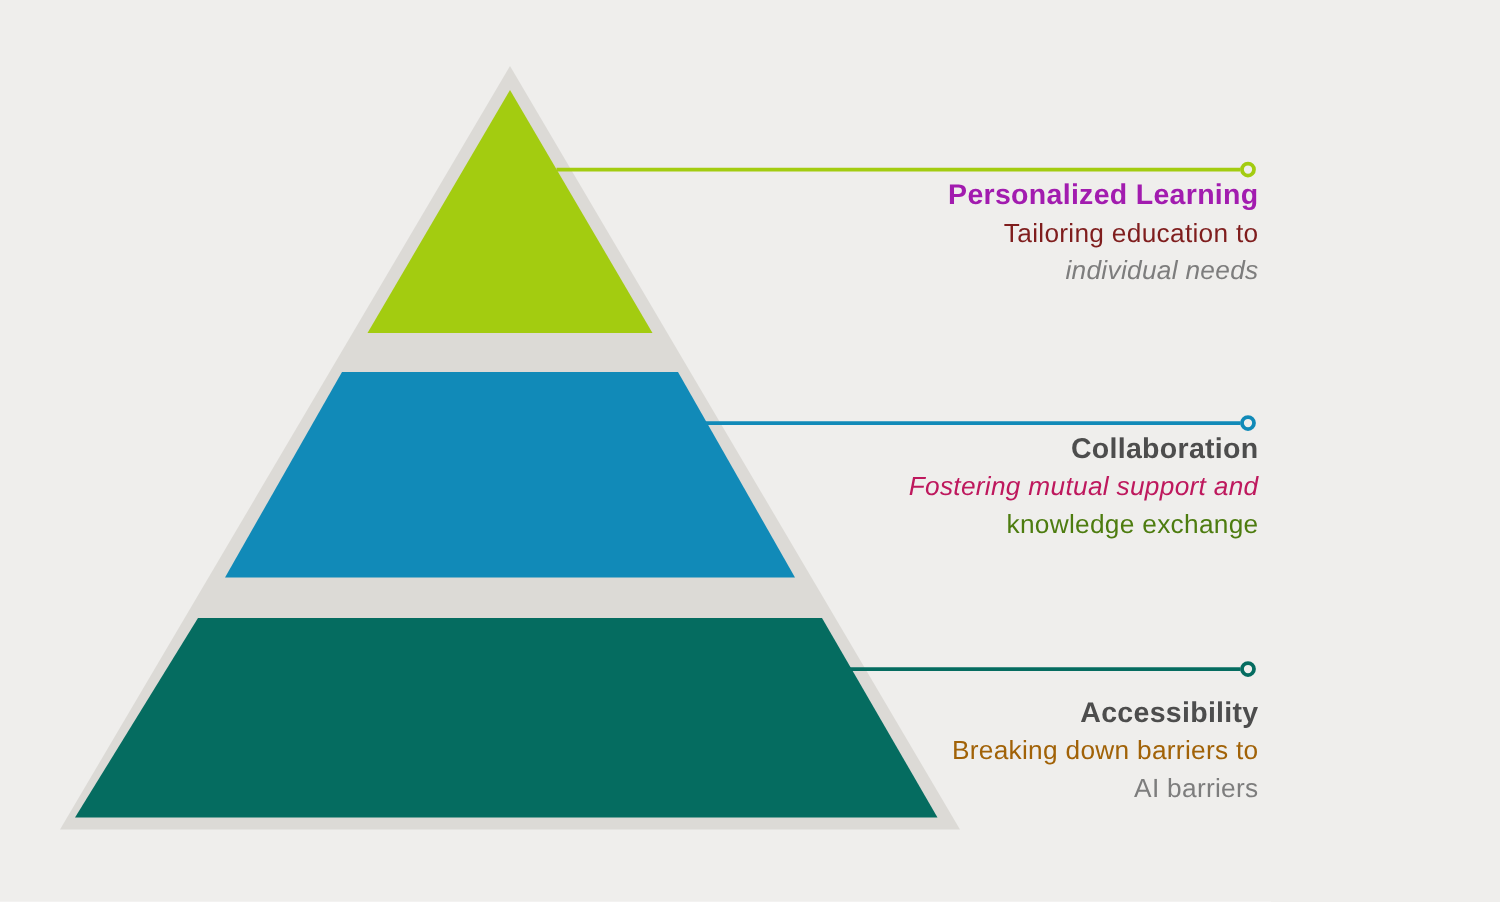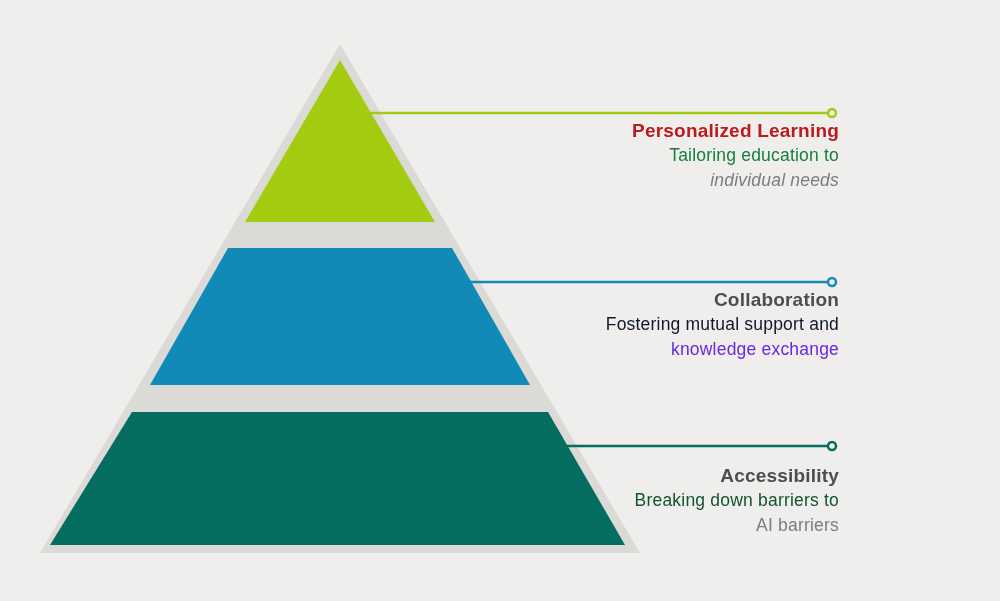--- a/index.html
+++ b/index.html
@@ -48,30 +48,30 @@
       <circle cx="832" cy="113" r="4" fill="#efeeec" stroke="#a3cc10" stroke-width="2.5"></circle>
       <polygon points="228,248 452,248 530,385 150,385" fill="#118ab8"></polygon>
       <line x1="470" y1="282" x2="827" y2="282" stroke="#118ab8" stroke-width="2.5"></line>
       <circle cx="832" cy="282" r="4" fill="#efeeec" stroke="#118ab8" stroke-width="2.5"></circle>
       <polygon points="132,412 548,412 625,545 50,545" fill="#056c60"></polygon>
       <line x1="566" y1="446" x2="827" y2="446" stroke="#056c60" stroke-width="2.5"></line>
       <circle cx="832" cy="446" r="4" fill="#efeeec" stroke="#056c60" stroke-width="2.5"></circle>
     </svg>
 
   <div class="label-group" style="top:118px;">
-    <div class="tier-title" style="color: #b91c1c;">Personalized Learning</div>
-    <div class="tier-desc" style="color: #15803d;">Tailoring education to</div>
+    <div class="tier-title" style="color: #a21caf;">Personalized Learning</div>
+    <div class="tier-desc" style="color: #7f1d1d;">Tailoring education to</div>
     <div class="tier-desc" style="color: rgb(125, 125, 125); font-style: italic;">individual needs</div>
   </div>
 
   <div class="label-group" style="top:287px;margin-left:18px;">
     <div class="tier-title" style="color: rgb(77, 77, 77);">Collaboration</div>
-    <div class="tier-desc" style="color: #0f172a;">Fostering mutual support and</div>
-    <div class="tier-desc" style="color: #6d28d9;">knowledge exchange</div>
+    <div class="tier-desc" style="color: #be185d; font-style: italic;">Fostering mutual support and</div>
+    <div class="tier-desc" style="color: #4d7c0f;">knowledge exchange</div>
   </div>
 
   <div class="label-group" style="top:451px;margin-top:12px;">
     <div class="tier-title" style="color: rgb(77, 77, 77);">Accessibility</div>
-    <div class="tier-desc" style="color: #14532d;">Breaking down barriers to</div>
+    <div class="tier-desc" style="color: #a16207;">Breaking down barriers to</div>
     <div class="tier-desc" style="color: rgb(125, 125, 125);">AI barriers</div>
   </div>
 
 </div>
 
 </body></html>

